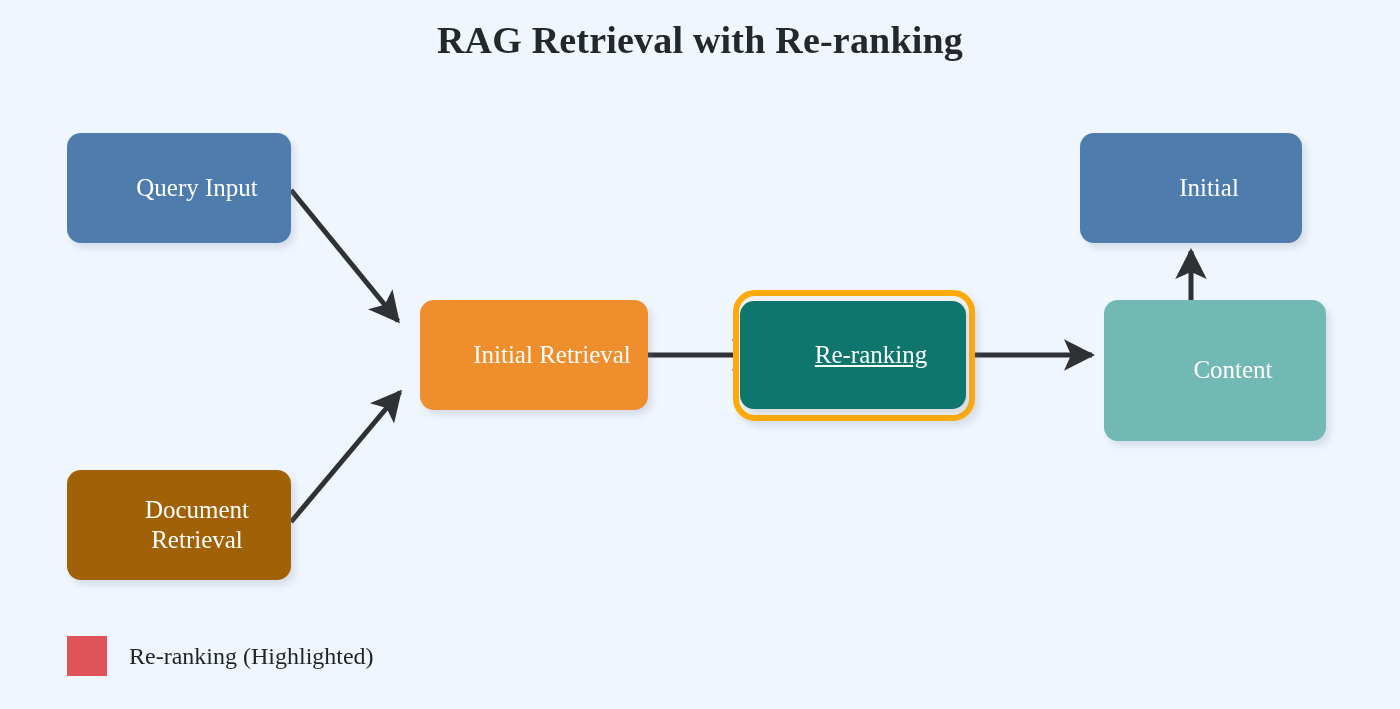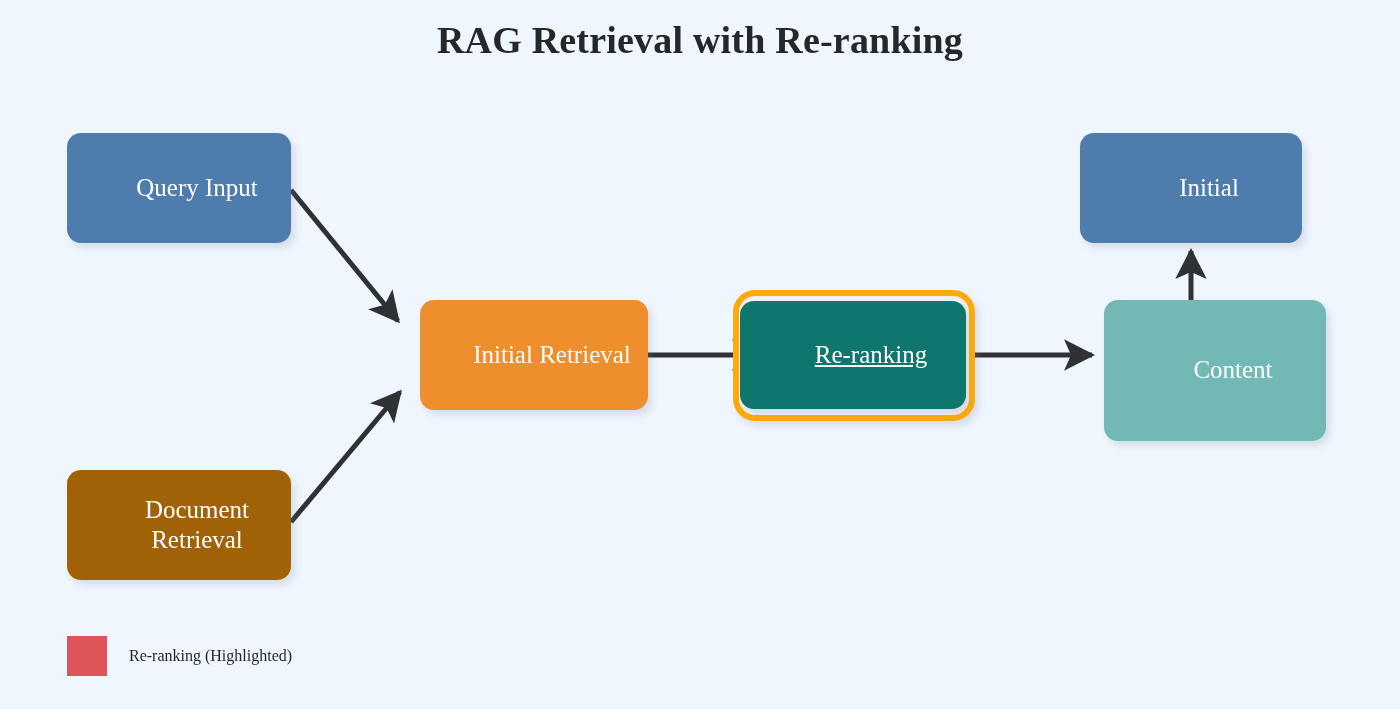--- a/index.html
+++ b/index.html
@@ -90,21 +90,21 @@
     display: flex;
     align-items: center;
     gap: 22px;
   }
   .legend-swatch {
     width: 40px;
     height: 40px;
     flex: 0 0 auto;
   }
   .legend-label {
-    font-size: 16px;
+    font-size: 24px;
     color: #1f2326;
     white-space: nowrap;
     font-family: "Liberation Serif", "DejaVu Serif", serif;
   }
 </style>
 </head>
 <body style="background: rgb(240, 246, 253);">
 
 <div id="canvas">
 

